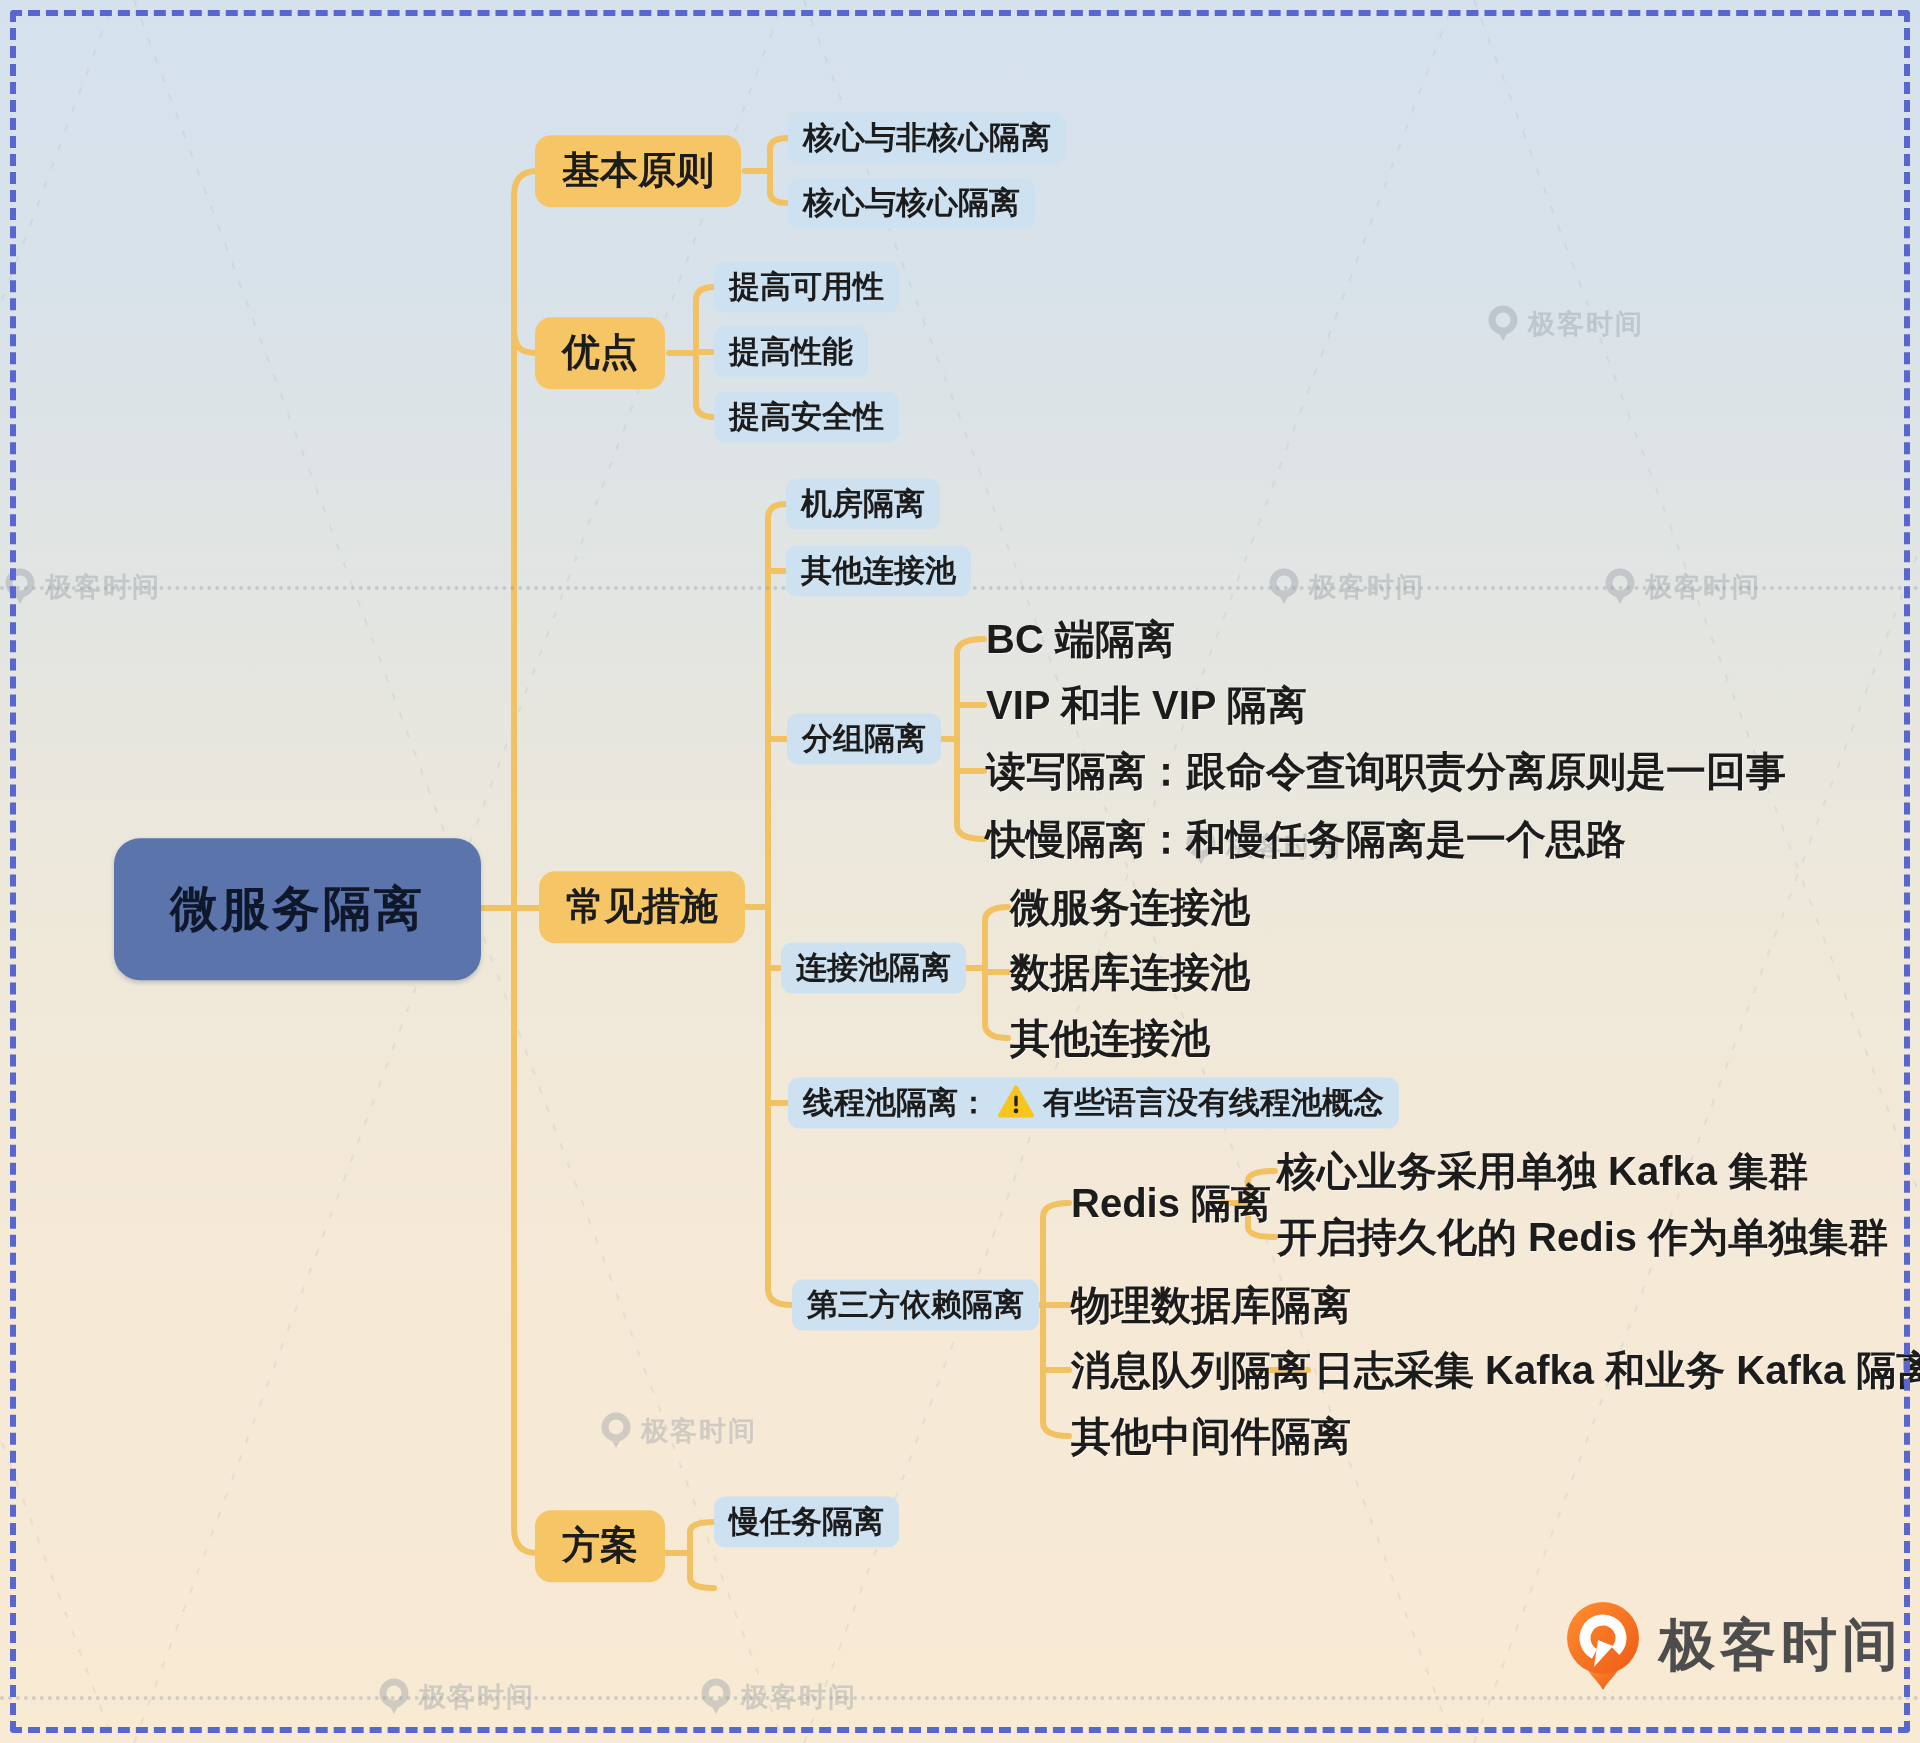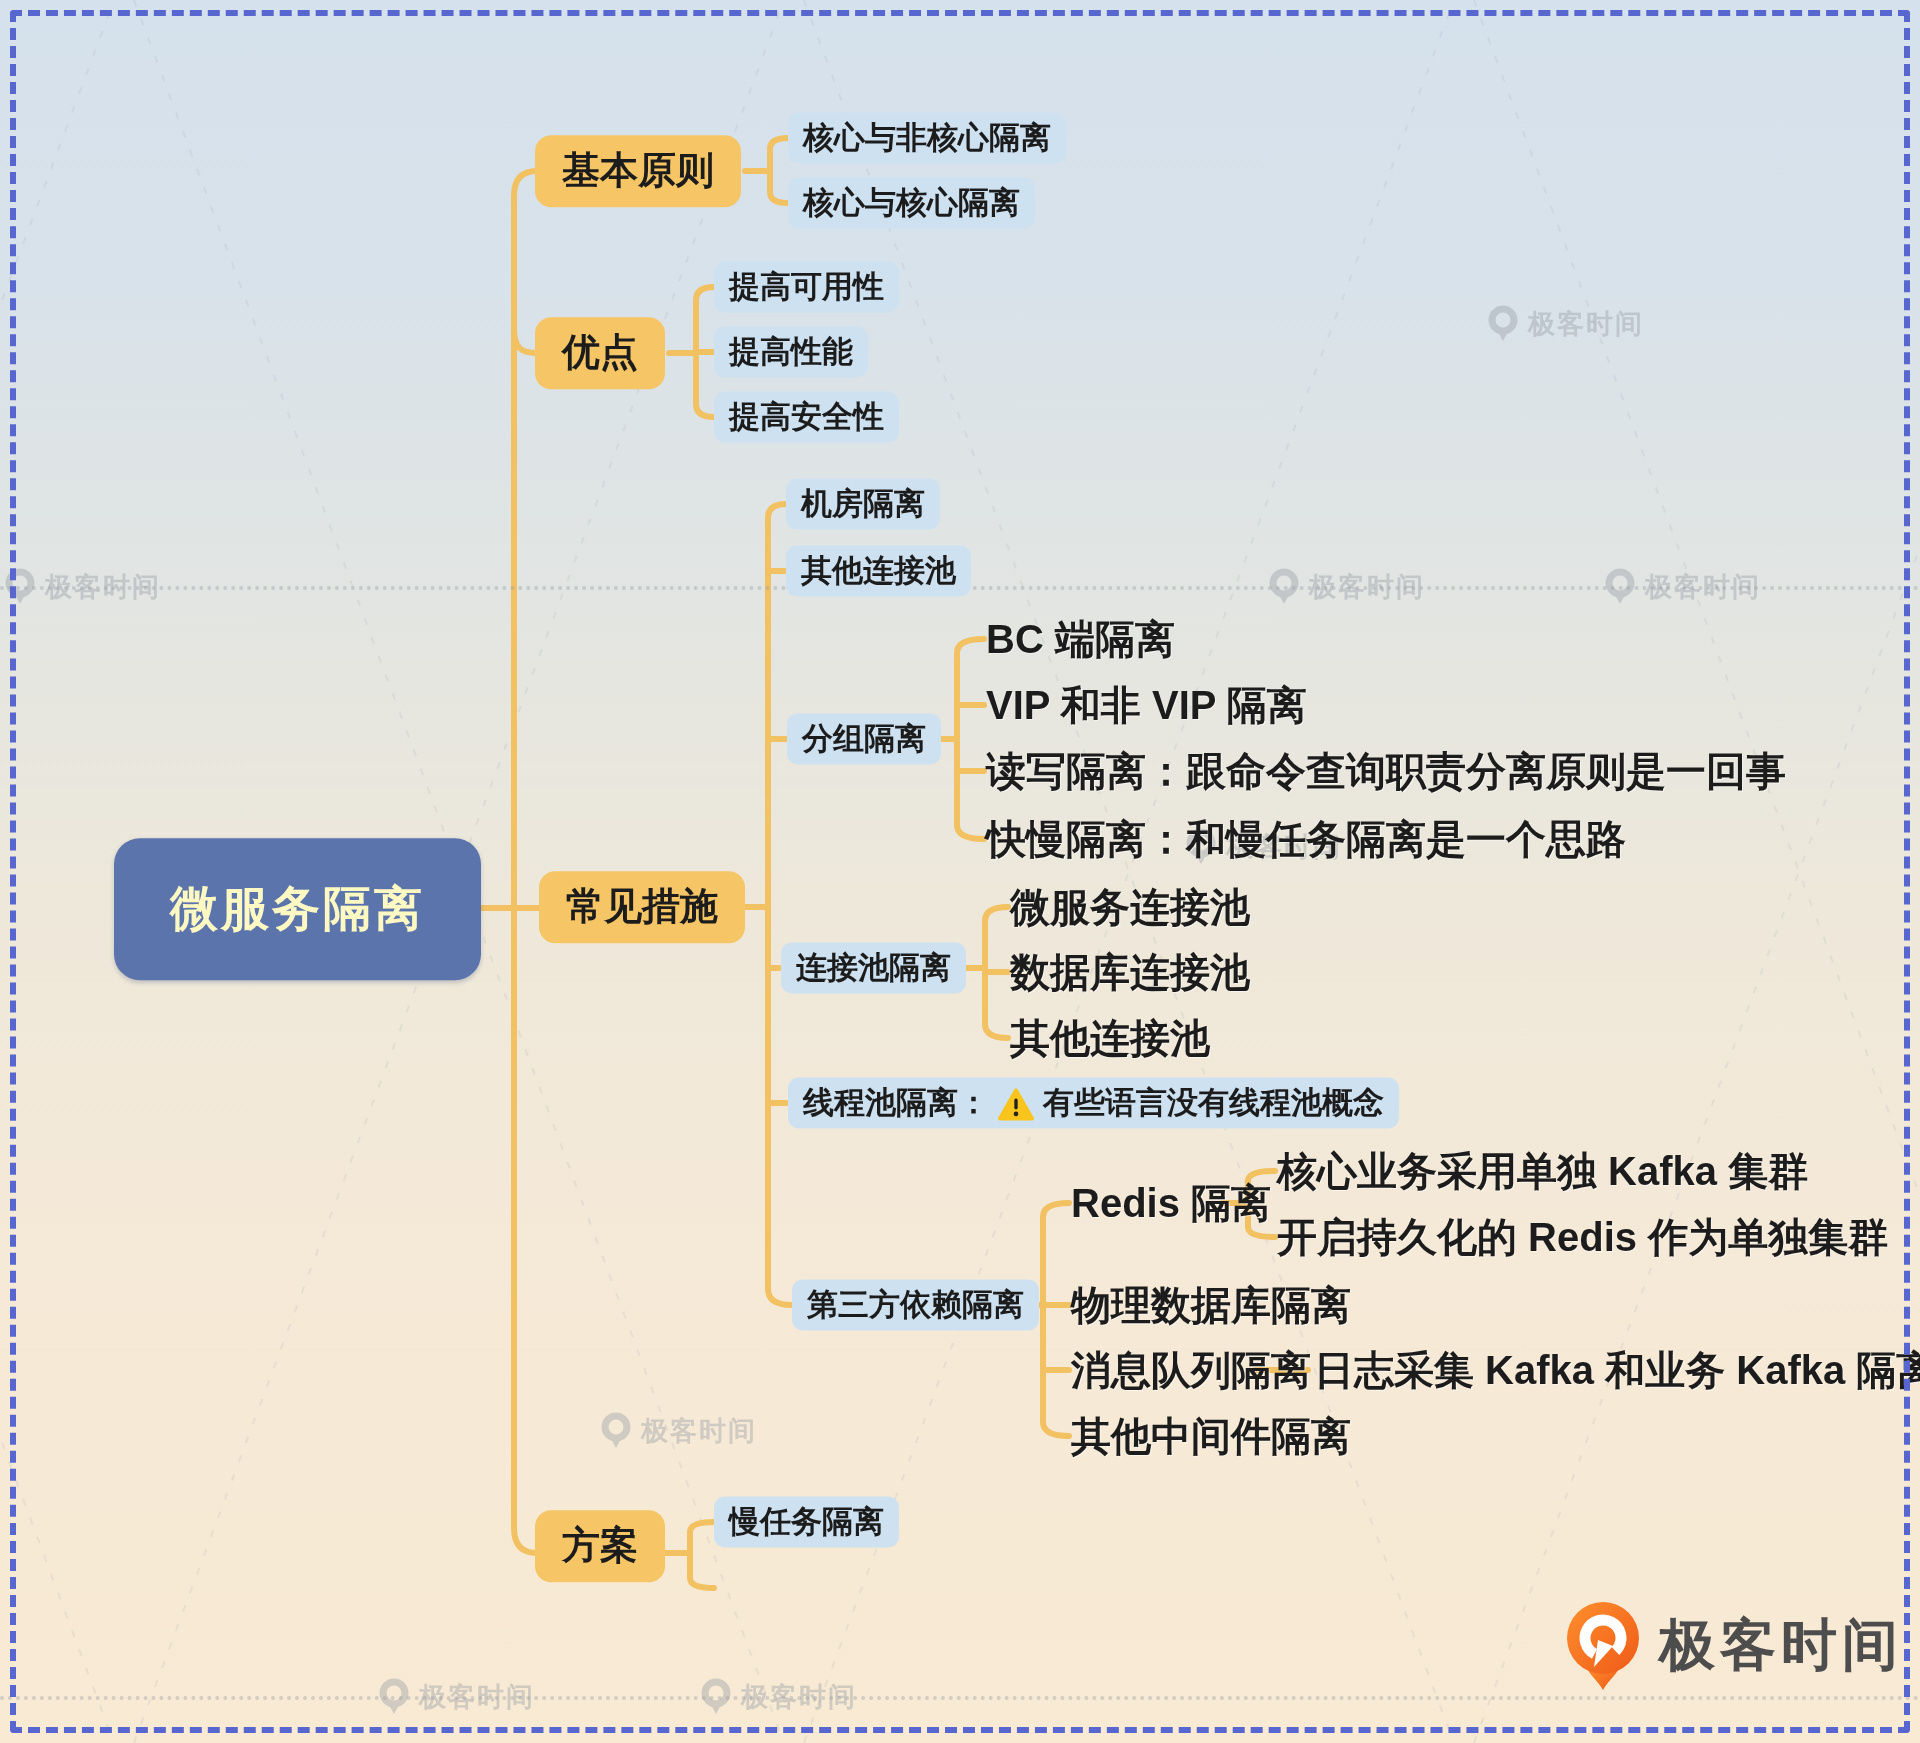--- a/index.html
+++ b/index.html
@@ -11,34 +11,34 @@
   .border-frame{
     position:absolute;left:10px;top:10px;right:10px;bottom:10px;
     border:6px dashed #5767cf;border-radius:4px;pointer-events:none;
   }
   svg.links{position:absolute;left:0;top:0;}
   .node{
     position:absolute;transform:translateY(-50%);white-space:nowrap;
     color:#1c1c1c;font-weight:600;line-height:1.2;
   }
   .root{
-    background:#5b74ab;color:#fef9c3;font-size:48px;font-weight:600;
+    background:#5b74ab;color:#0f172a;font-size:48px;font-weight:600;
     padding:42px 56px;border-radius:26px;letter-spacing:3px;
     box-shadow:0 2px 4px rgba(60,80,120,.25);
   }
   .branch{
     background:#f6c666;font-size:38px;padding:13px 27px;border-radius:16px;
   }
   .leaf-blue{
     background:#cde1f1;font-size:31px;padding:7px 15px;border-radius:11px;
   }
   .leaf-plain{
     font-size:40px;text-shadow:1px 1px 0 rgba(255,255,255,.55);
   }
-  .warnline{display:flex;align-items:flex-end;gap:9px;}
+  .warnline{display:flex;align-items:flex-start;gap:9px;}
   .warnline .warn-svg{flex:0 0 auto;}
   .dotrow{
     position:absolute;left:0;right:0;height:0;
     border-top:4px dotted rgba(148,154,165,.38);pointer-events:none;
   }
   .wm{
     position:absolute;display:flex;align-items:center;gap:9px;
     color:#9aa0a8;opacity:.42;font-size:27px;font-weight:700;letter-spacing:2px;
     pointer-events:none;white-space:nowrap;
   }

